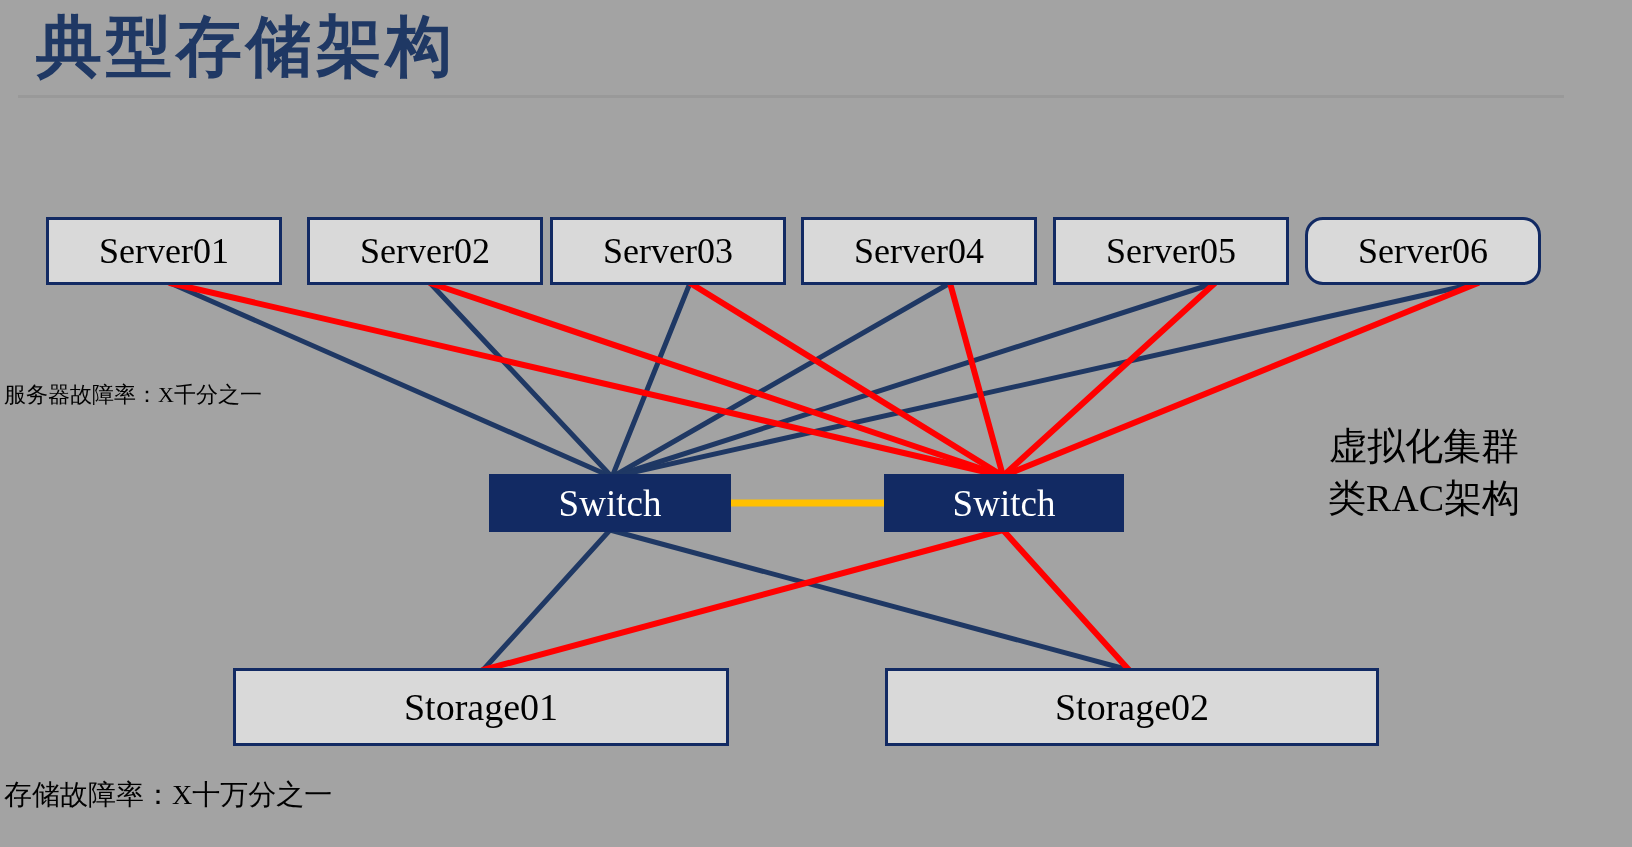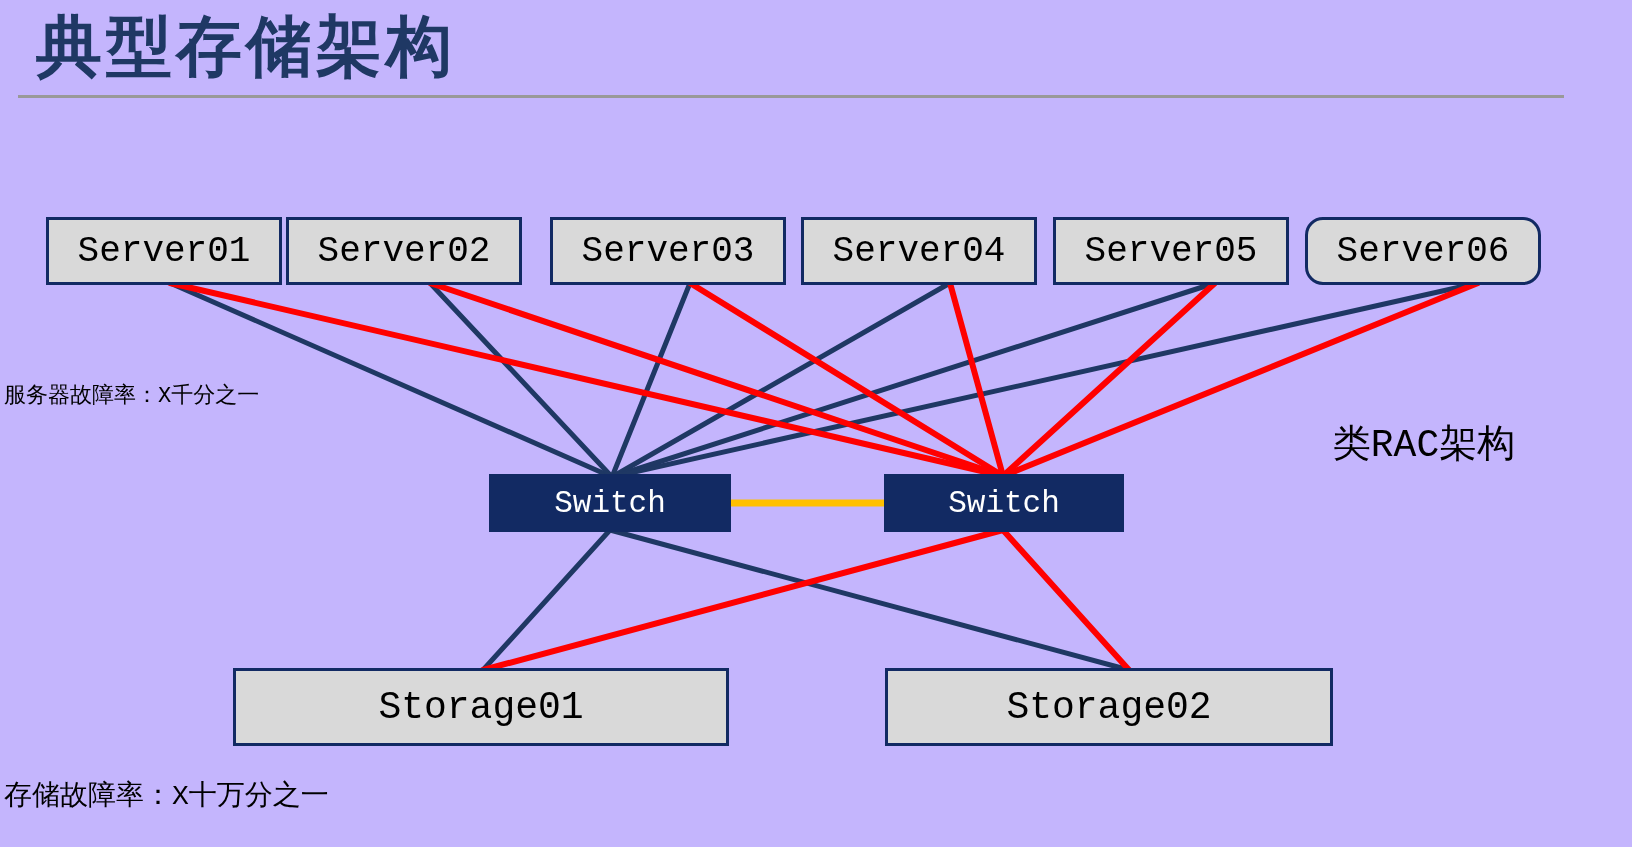--- a/index.html
+++ b/index.html
@@ -1,41 +1,41 @@
 <!DOCTYPE html>
 <html style="--title: #1F3864; --line-navy: #1F3864; --line-red: #FF0000; --line-orange: #FFC000; --deep-navy: #122A63; --box-fill: #D9D9D9; --divider: #999999;"><head>
 <meta charset="utf-8">
 <style>
   :root{
     --title:#1F3864; --line-navy:#1F3864; --line-red:#FF0000; --line-orange:#FFC000;
     --deep-navy:#122A63; --box-fill:#D9D9D9; --divider:#999999;
   }
   html,body{margin:0;padding:0;background:#fff;}
   .canvas{
-    position:relative;width:1632px;height:847px;background:#c4b5fd;overflow:hidden;
-    font-family:Liberation Mono, monospace;
+    position:relative;width:1632px;height:847px;background:#a3a3a3;overflow:hidden;
+    font-family:Liberation Serif, serif;
   }
   .title{
     position:absolute;left:36px;top:2px;font-size:66px;font-weight:bold;
     color:var(--title);letter-spacing:4px;white-space:nowrap;
   }
   .divider{position:absolute;left:18px;top:95px;width:1546px;height:3px;background:var(--divider);}
   .wires{position:absolute;left:0;top:0;z-index:1;}
   .box{
     position:absolute;display:flex;align-items:center;justify-content:center;
     box-sizing:border-box;z-index:2;white-space:nowrap;
   }
   .server{top:217px;width:236px;height:68px;background:var(--box-fill);
     border:3px solid var(--deep-navy);font-size:36px;color:#000;}
-  .switch{background:var(--deep-navy);color:#fff;font-size:31px;}
+  .switch{background:var(--deep-navy);color:#fff;font-size:37px;}
   #switch-a{left:489px;top:474px;width:242px;height:58px;}
   #switch-b{left:884px;top:474px;width:240px;height:58px;}
   .storage{background:var(--box-fill);border:3px solid var(--deep-navy);font-size:38px;color:#000;text-align:center;}
   #storage-1{left:233px;top:668px;width:496px;height:78px;}
-  #storage-2{left:885px;top:668px;width:448px;height:78px;}
+  #storage-2{left:885px;top:668px;width:494px;height:78px;}
   .note-left{position:absolute;left:4px;top:380px;font-size:22px;color:#000;z-index:3;white-space:nowrap;}
   .note-bottom{position:absolute;left:4px;top:776px;font-size:28px;color:#000;z-index:3;white-space:nowrap;}
   .cluster-note{
     position:absolute;left:1268px;top:420px;width:312px;text-align:center;
     font-size:38px;line-height:52px;color:#000;z-index:3;
   }
 </style>
 </head>
 <body>
 
@@ -59,33 +59,34 @@
       <line x1="950" y1="283" x2="1003" y2="476" stroke="#FF0000" stroke-width="6" stroke-linecap="round"></line>
       <line x1="1215" y1="283" x2="1003" y2="476" stroke="#FF0000" stroke-width="6" stroke-linecap="round"></line>
       <line x1="1478" y1="283" x2="1003" y2="476" stroke="#FF0000" stroke-width="6" stroke-linecap="round"></line>
       <line x1="1003" y1="530" x2="483" y2="670" stroke="#FF0000" stroke-width="6" stroke-linecap="round"></line>
       <line x1="1003" y1="530" x2="1129" y2="670" stroke="#FF0000" stroke-width="6" stroke-linecap="round"></line>
       <line x1="731" y1="503" x2="884" y2="503" stroke="#FFC000" stroke-width="7" stroke-linecap="round"></line>
     </svg>
 
   <div id="servers">
       <div class="box server" style="left: 46px;">Server01</div>
-      <div class="box server" style="left: 286px;">Server02</div>
+      <div class="box server" style="left: 307px;">Server02</div>
       <div class="box server" style="left: 550px;">Server03</div>
       <div class="box server" style="left: 801px; text-align: right;">Server04</div>
       <div class="box server" style="left: 1053px;">Server05</div>
       <div class="box server" style="left: 1305px; border-radius: 18px;">Server06</div>
     </div>
 
   <div class="box switch" id="switch-a">Switch</div>
   <div class="box switch" id="switch-b">Switch</div>
 
   <div class="box storage" id="storage-1">Storage01</div>
   <div class="box storage" id="storage-2">Storage02</div>
 
   <div class="note-left">服务器故障率：X千分之一</div>
   <div class="note-bottom">存储故障率：X十万分之一</div>
 
   <div class="cluster-note">
+    <div>虚拟化集群</div>
     <div>类RAC架构</div>
   </div>
 
 </div>
 
 </body></html>

